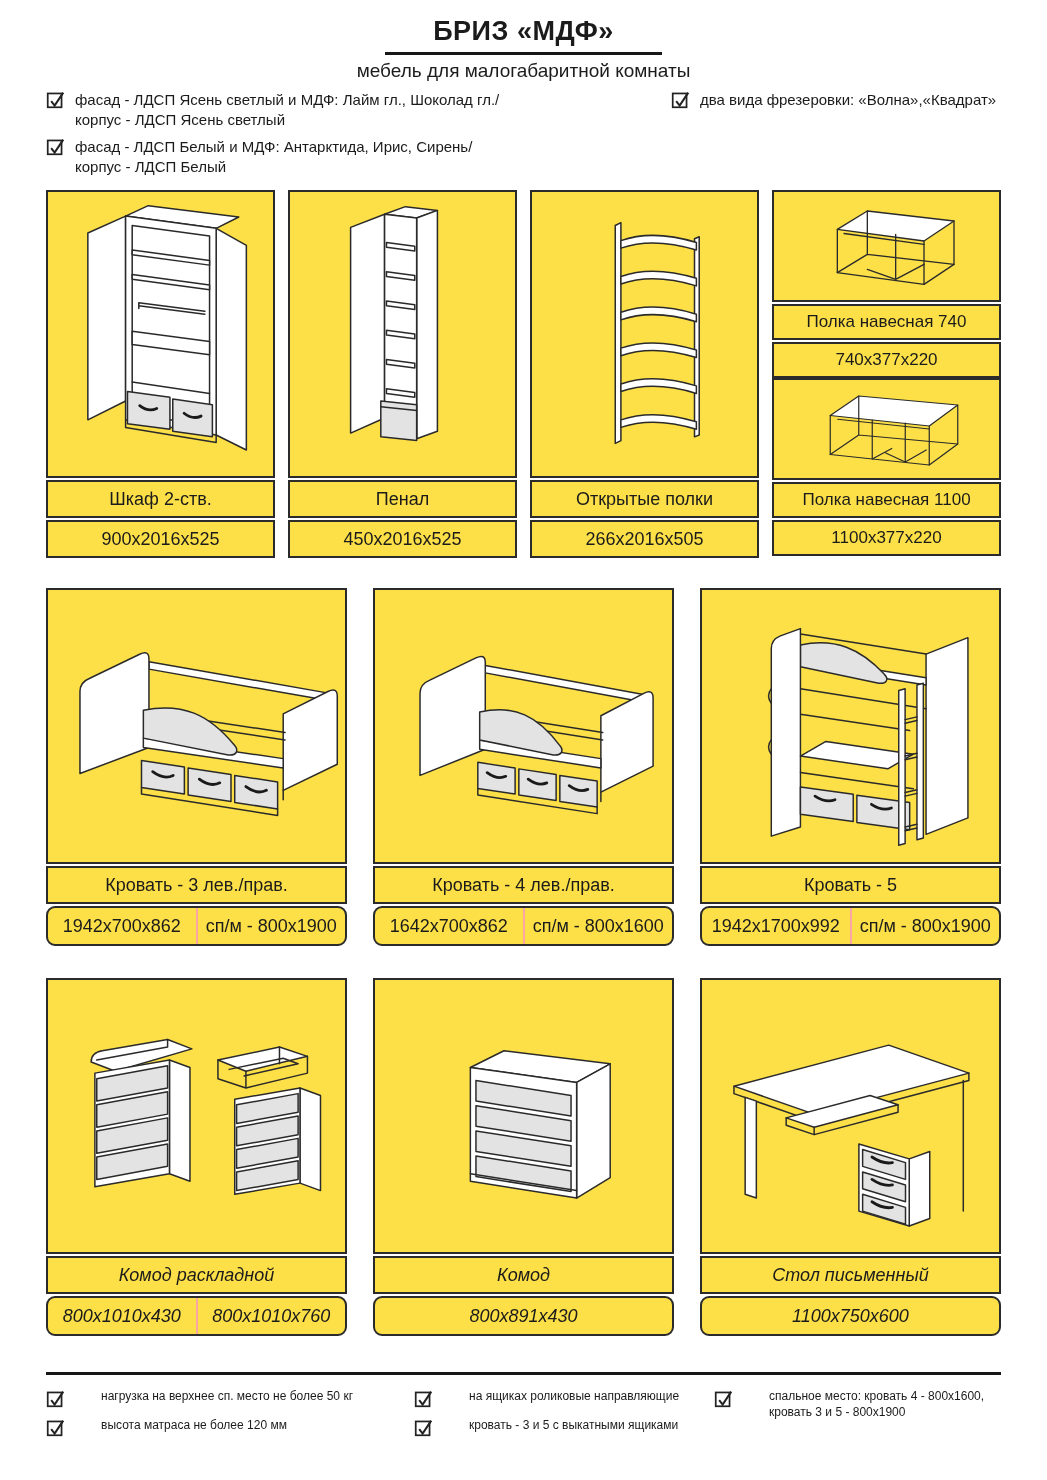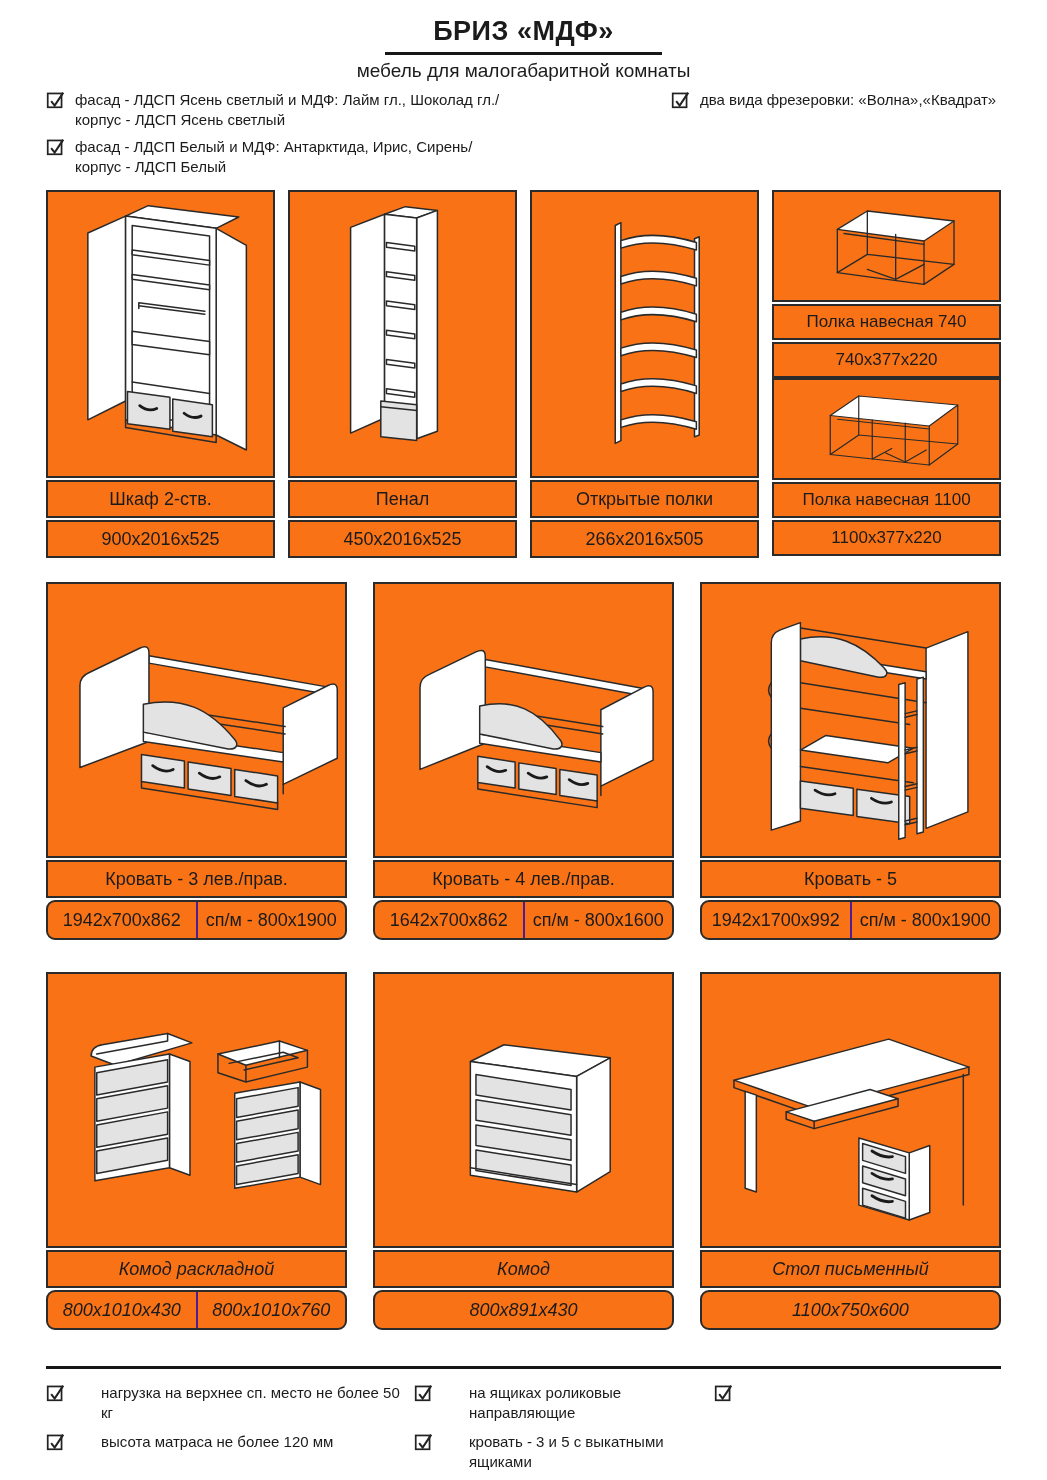--- a/index.html
+++ b/index.html
@@ -17,45 +17,45 @@
   .features{display:flex;justify-content:space-between;margin-top:8px;}
   .feat-col{display:flex;flex-direction:column;gap:8px;}
   .feat-col.left{width:600px;}
   .feat-col.right{width:330px;}
   .cb-item{display:flex;align-items:flex-start;gap:10px;font-size:15px;line-height:1.3;}
   .cb-item .txt{white-space:pre-line;}
   .cb{flex:0 0 auto;width:19px;height:19px;margin-top:0;}
   
   .row{display:grid;gap:26px;}
   .row1{grid-template-columns:repeat(4,1fr);gap:13px;margin-top:14px;}
-  .row2{grid-template-columns:repeat(3,1fr);margin-top:24px;}
+  .row2{grid-template-columns:repeat(3,1fr);margin-top:30px;}
   .row3{grid-template-columns:repeat(3,1fr);margin-top:32px;font-style:italic;}
   .card{display:flex;flex-direction:column;}
-  .box{border:2px solid #2b2b2b;background:#f97316;box-sizing:border-box;}
+  .box{border:2px solid #2b2b2b;background:#fde047;box-sizing:border-box;}
   .imgbox{height:288px;display:flex;align-items:center;justify-content:center;padding:4px;}
   .imgbox.short1{height:112px;}
   .imgbox.short2{height:102px;}
   .row2 .imgbox,.row3 .imgbox{height:276px;}
   .namebox{height:38px;margin-top:2px;display:flex;align-items:center;justify-content:center;
     font-size:18px;}
   .dimsbox{height:38px;margin-top:2px;display:flex;align-items:stretch;justify-content:center;
     font-size:18px;}
   .row2 .dimsbox,.row3 .dimsbox{height:40px;border-radius:9px;}
   .dimsbox .cell{flex:1;display:flex;align-items:center;justify-content:center;}
-  .dimsbox .cell + .cell{border-left:2px solid #4c1d95;}
+  .dimsbox .cell + .cell{border-left:2px solid #fca5a5;}
   .namebox.small,.dimsbox.small{height:36px;font-size:17px;}
   .card svg{width:100%;height:100%;}
   
   .rule{border-top:3px solid #171717;margin-top:36px;}
   .notes{display:flex;margin-top:14px;}
   .notes .ncol{display:flex;flex-direction:column;gap:10px;}
   .ncol1{width:368px;}
   .ncol2{width:300px;}
   .ncol3{width:287px;margin-left:auto;}
-  .notes .cb-item{font-size:15px;gap:36px;}
+  .notes .cb-item{font-size:12px;gap:36px;}
   
   .ln{fill:none;stroke:#2a2a2a;stroke-width:1.6;stroke-linejoin:round;stroke-linecap:round;}
   .fw{fill:#ffffff;stroke:#2a2a2a;stroke-width:1.6;stroke-linejoin:round;}
   .fg{fill:#e3e3e3;stroke:#2a2a2a;stroke-width:1.6;stroke-linejoin:round;}
   .hd{fill:none;stroke:#1a1a1a;stroke-width:3;stroke-linecap:round;}
 </style>
 </head>
 <body>
 
 <div class="page">
@@ -391,17 +391,19 @@
           </svg>
         <span class="txt">кровать - 3 и 5 с выкатными ящиками</span>
       </div>
     </div>
     <div class="ncol ncol3">
       <div class="cb-item">
         <svg class="cb" viewBox="0 0 22 22">
             <rect x="2" y="4" width="16" height="16" fill="none" stroke="#222" stroke-width="2"></rect>
             <path d="M6 13 l4 5 L20 3" fill="none" stroke="#222" stroke-width="2.4"></path>
           </svg>
+        <span class="txt">спальное место: кровать 4 - 800х1600,
+кровать 3 и 5 - 800х1900</span>
       </div>
     </div>
   </div>
 
 </div>
 
 </body></html>

